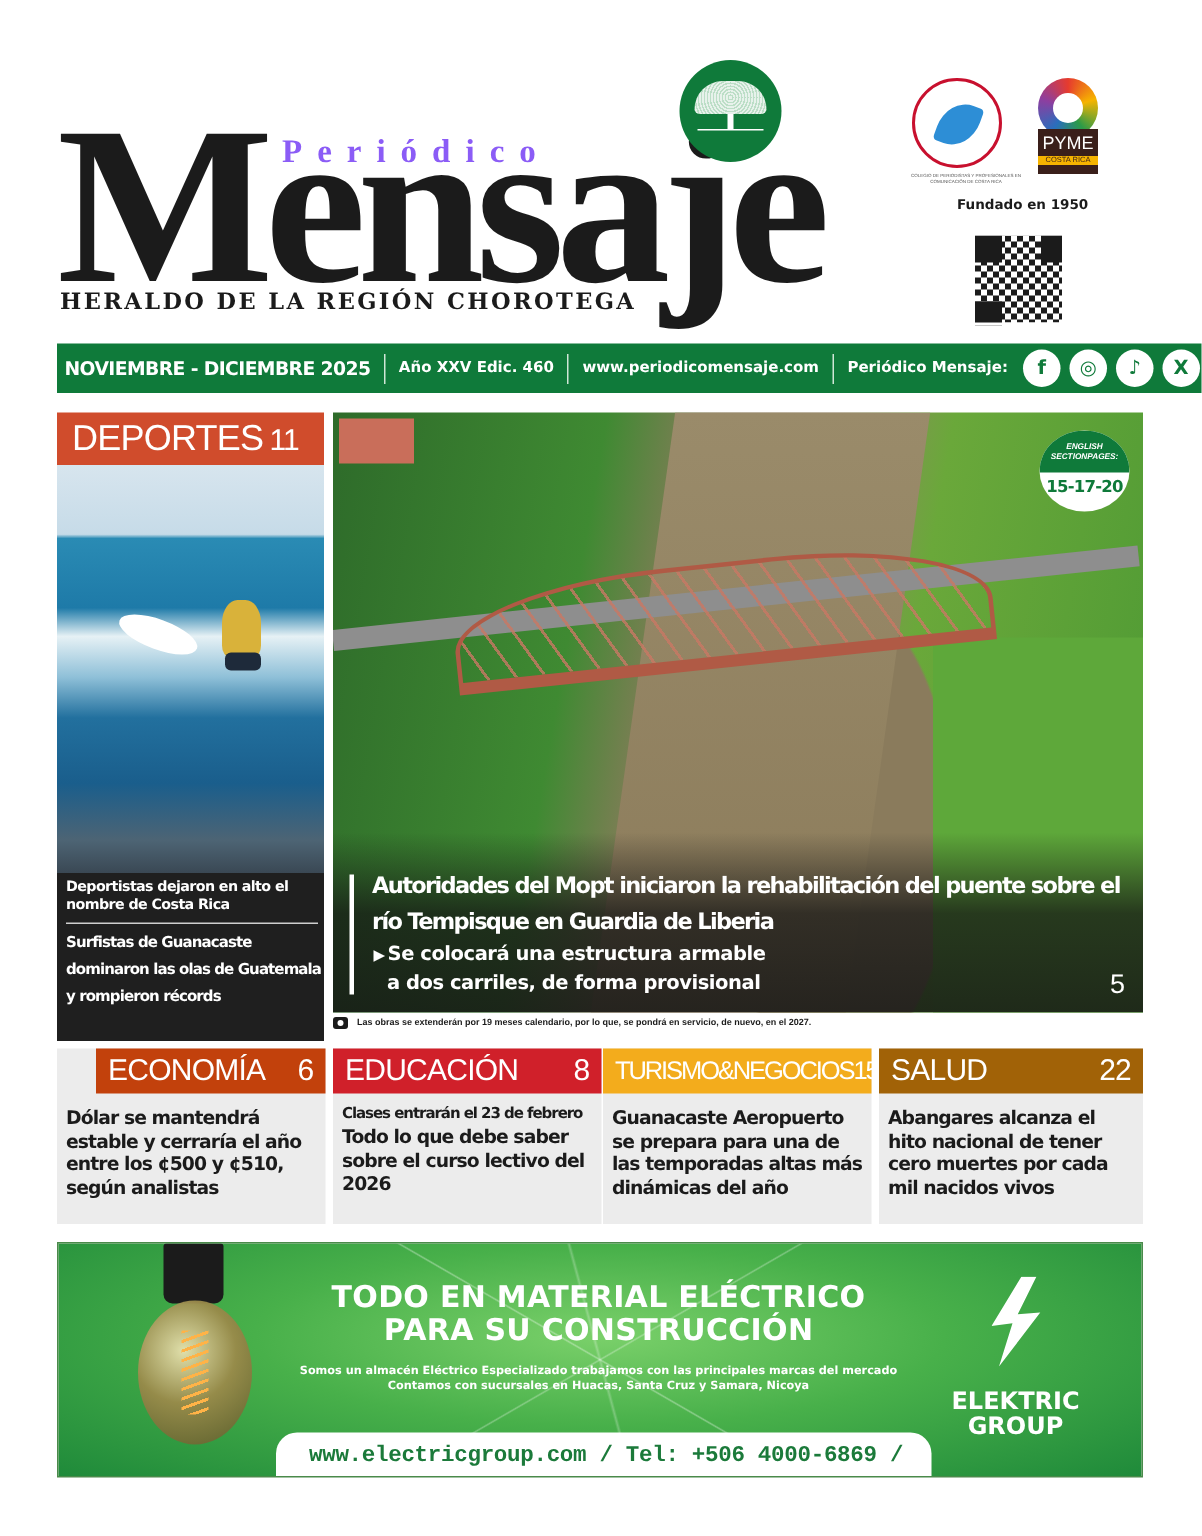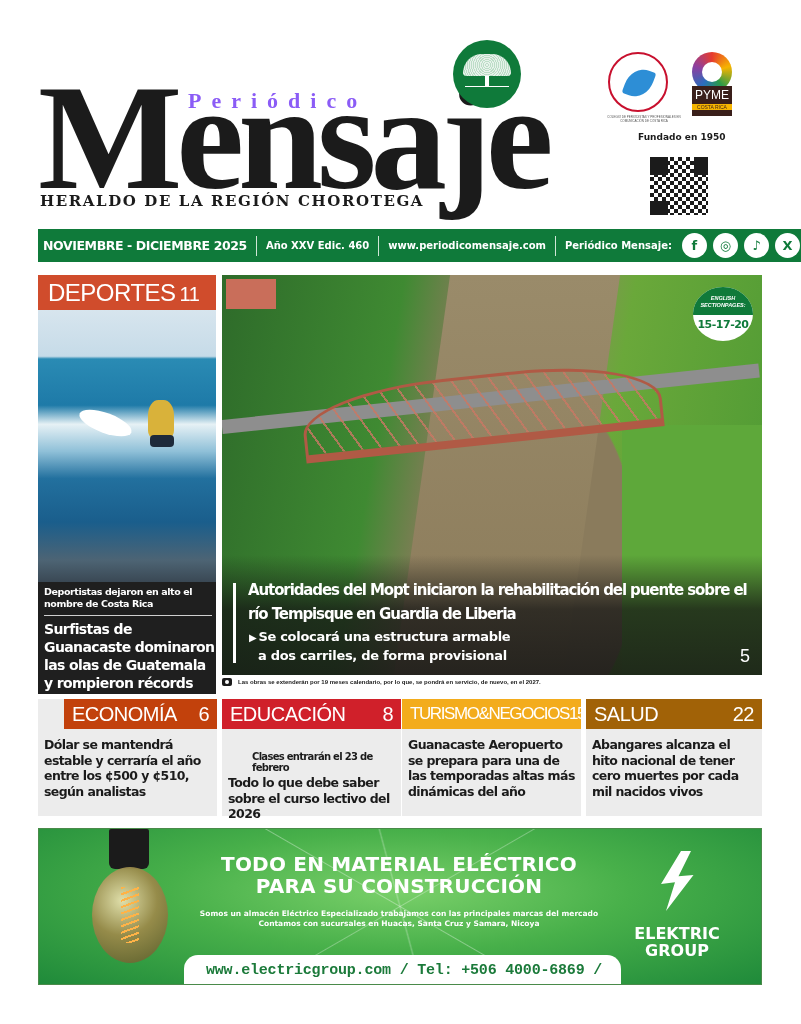--- a/index.html
+++ b/index.html
@@ -45,21 +45,21 @@
   .dep-head { position: absolute; left: 38px; top: 275px; width: 178px; height: 35px; background: #d04c2c; color: #fff; font-size: 24px; line-height: 35px; padding-left: 10px; font-weight: normal; letter-spacing: -0.5px; }
   .dep-head .num { font-size: 20px; margin-left: 4px; }
   .dep-photo { position: absolute; left: 38px; top: 310px; width: 178px; height: 272px;
      background: linear-gradient(180deg, #d7e5ee 0%, #c6dbe8 17%, #2a8bb4 18%, #1e7aa8 35%, #e6f1f5 42%, #8fc0d8 52%, #22709e 62%, #1a5e8c 78%, #4d6474 92%, #3a4854 100%); }
   .dep-photo .board { position: absolute; left: 40px; top: 103px; width: 55px; height: 20px; background: #fff; border-radius: 50%; transform: rotate(20deg); }
   .dep-photo .surfer { position: absolute; left: 110px; top: 90px; width: 26px; height: 38px; background: #d9b23a; border-radius: 40% 40% 20% 20%; }
   .dep-photo .shorts { position: absolute; left: 112px; top: 125px; width: 24px; height: 12px; background: #1e2a3a; border-radius: 4px; }
   .dep-caption-band { position: absolute; left: 38px; top: 582px; width: 178px; height: 112px; background: #1f1f1f; }
   .dep-kicker { position: absolute; left: 44px; top: 586px; width: 168px; font-family: "DejaVu Sans", sans-serif; font-size: 9.5px; font-weight: bold; color: #fff; line-height: 12px; letter-spacing: -0.4px; }
   .dep-rule { position: absolute; left: 44px; top: 615px; width: 168px; height: 1px; background: #cfcfcf; }
-  .dep-title { position: absolute; left: 44px; top: 620px; width: 172px; font-family: "DejaVu Sans", sans-serif; font-size: 14px; font-weight: bold; color: #fff; line-height: 18px; letter-spacing: -0.6px; }
+  .dep-title { position: absolute; left: 44px; top: 620px; width: 172px; font-family: "DejaVu Sans", sans-serif; font-size: 10px; font-weight: bold; color: #fff; line-height: 18px; letter-spacing: -0.6px; }
 
   
   .main-photo { position: absolute; left: 222px; top: 275px; width: 540px; height: 400px; overflow: hidden;
      background:
        radial-gradient(ellipse 80px 160px at 62% 70%, #8a7b5c 0 98%, transparent 100%),
        linear-gradient(100deg, #2e6b2a 0%, #3f8a32 30%, #8a7b5c 42%, #958468 55%, #6aa83a 68%, #4e9a34 100%); }
   .main-photo .river { position: absolute; left: 200px; top: 0; width: 170px; height: 400px; background: linear-gradient(180deg,#9a8b6a,#8b7b5a); transform: skewX(-8deg); }
   .main-photo .bank-r { position: absolute; right: 0; top: 150px; width: 140px; height: 250px; background: #5ea83a; }
   .main-photo .road { position: absolute; left: 0; top: 145px; width: 540px; height: 14px; background: #8e8e8e; transform: rotate(-6deg); transform-origin: left; }
   .main-photo .bridge { position: absolute; left: 80px; top: 100px; width: 360px; height: 70px; border: 3px solid #b05a45; border-bottom-width: 8px; border-radius: 40% 40% 0 0 / 60% 60% 0 0; transform: rotate(-6deg); background: repeating-linear-gradient(60deg, transparent 0 14px, rgba(200,120,100,.8) 14px 16px); }
@@ -76,21 +76,21 @@
   .main-sub .arrow { font-size: 10px; margin-right: 2px; }
   .main-sub .l2 { display: block; padding-left: 9px; }
   .main-page { position: absolute; left: 740px; top: 646px; font-size: 18px; color: #fff; }
   .caption { position: absolute; left: 222px; top: 678px; width: 540px; font-size: 6px; font-weight: bold; color: #1b1b1b; display: flex; align-items: center; gap: 6px; }
   .caption .cam { width: 10px; height: 8px; background: #1b1b1b; border-radius: 2px; position: relative; }
   .caption .cam::after { content: ""; position: absolute; left: 3px; top: 2px; width: 4px; height: 4px; border-radius: 50%; background: #fff; }
 
   
   .section { position: absolute; top: 699px; width: 179px; height: 117px; background: #ececec; }
   .section .head { height: 30px; color: #fff; font-size: 20px; line-height: 30px; padding: 0 8px; display: flex; justify-content: space-between; letter-spacing: -0.5px; }
-  .section .kick { font-family: "DejaVu Sans", sans-serif; font-size: 10px; font-weight: bold; color: #1b1b1b; padding: 22px 6px 0 6px; letter-spacing: -0.7px; line-height: 11px; margin-left: 24px; }
+  .section .kick { font-family: "DejaVu Sans", sans-serif; font-size: 10px; font-weight: bold; color: #1b1b1b; padding: 8px 6px 0 6px; letter-spacing: -0.7px; line-height: 11px; }
   .section .title { font-family: "DejaVu Sans", sans-serif; font-size: 12.5px; font-weight: bold; color: #1b1b1b; padding: 8px 6px 0 6px; line-height: 15.5px; letter-spacing: -0.6px; }
   .section .kick + .title { padding-top: 2px; }
   .s-eco { left: 38px; } .s-eco .head { background: #c2410c; margin-left: 26px; }
   .s-edu { left: 222px; } .s-edu .head { background: #d0202a; }
   .s-tur { left: 402px; } .s-tur .head { background: #f3ac1c; font-size: 17px; letter-spacing: -1.4px; }
   .s-sal { left: 586px; width: 176px; } .s-sal .head { background: #a16207; }
 
   
   .ad { position: absolute; left: 38px; top: 828px; width: 724px; height: 157px; overflow: hidden; border: 1px solid #4a8a4a;
      background: radial-gradient(ellipse at 50% 40%, #7ad06a 0%, #48b04a 45%, #1f8a3a 100%); }

